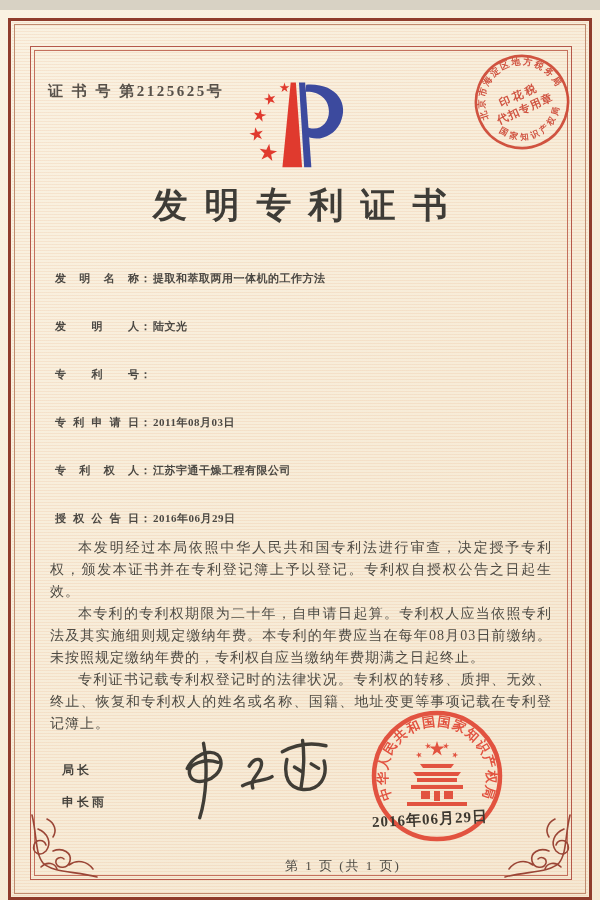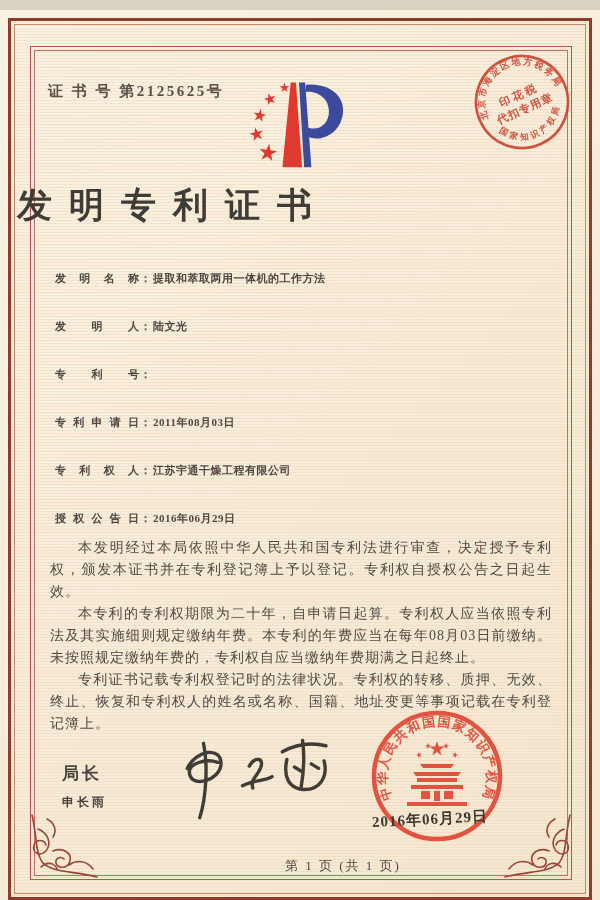--- a/index.html
+++ b/index.html
@@ -13,33 +13,33 @@
   .guilloche{position:absolute;left:12px;top:12px;right:12px;bottom:14px;
         background:repeating-linear-gradient(0deg,rgba(228,158,112,0.16) 0px,rgba(228,158,112,0.16) 1px,
         rgba(255,255,255,0) 1px,rgba(255,255,255,0) 3px);}
   .inner-frame{position:absolute;left:30px;top:36px;right:28px;bottom:30px;
         border:1px solid #b5584a;pointer-events:none;}
   .inner-frame2{position:absolute;left:34px;top:40px;right:32px;bottom:34px;
         border:1px solid #c4705d;pointer-events:none;}
   .cert-no{position:absolute;left:48px;top:72px;font-size:15px;letter-spacing:2.5px;
         color:#57514a;font-weight:600;}
   .logo{position:absolute;left:238px;top:64px;}
-  .title{position:absolute;left:0;top:172px;width:100%;
+  .title{position:absolute;left:0;top:172px;width:100%;text-align:center;
         font-size:35px;font-weight:700;color:#3e3c37;letter-spacing:17px;text-indent:17px;}
   .fields{position:absolute;left:55px;top:257px;right:48px;}
   .field-row{height:48px;display:flex;align-items:flex-start;
         font-size:11px;color:#4b4843;line-height:22px;}
   .field-label{display:inline-block;width:84px;text-align:justify;text-align-last:justify;
         font-weight:600;}
   .field-colon{font-weight:600;margin:0 2px 0 1px;}
   .field-value{letter-spacing:0.5px;font-weight:600;}
   .paragraphs{position:absolute;left:50px;top:527px;width:502px;
         font-size:14px;line-height:22px;color:#4e4b44;letter-spacing:1px;text-align:justify;}
   .paragraphs p{margin:0;text-indent:2em;}
-  .signer-title{position:absolute;left:62px;top:752px;font-size:17px;letter-spacing:3px;color:#47443e;font-weight:600;}
+  .signer-title{position:absolute;left:62px;top:752px;font-size:12px;letter-spacing:3px;color:#47443e;font-weight:600;}
   .signer-name{position:absolute;left:62px;top:784px;font-size:12px;letter-spacing:3px;color:#47443e;font-weight:600;}
   .signature-svg{position:absolute;left:162px;top:722px;}
   .seal-svg{position:absolute;left:369px;top:698px;z-index:4;}
   .seal-date{position:absolute;left:372px;top:800px;z-index:5;font-size:15px;font-weight:700;
         color:#3d3830;letter-spacing:1px;transform:rotate(-3deg);}
   .stamp-svg{position:absolute;left:470px;top:40px;z-index:4;transform:rotate(-24deg);}
   .footer{position:absolute;left:0;top:847px;width:100%;text-align:center;
         font-size:13px;color:#4e4b44;letter-spacing:2px;padding-left:43px;}
   .corner-bl{position:absolute;left:29px;top:799px;z-index:3;}
   .corner-br{position:absolute;left:501px;top:799px;z-index:3;transform:scaleX(-1);}

